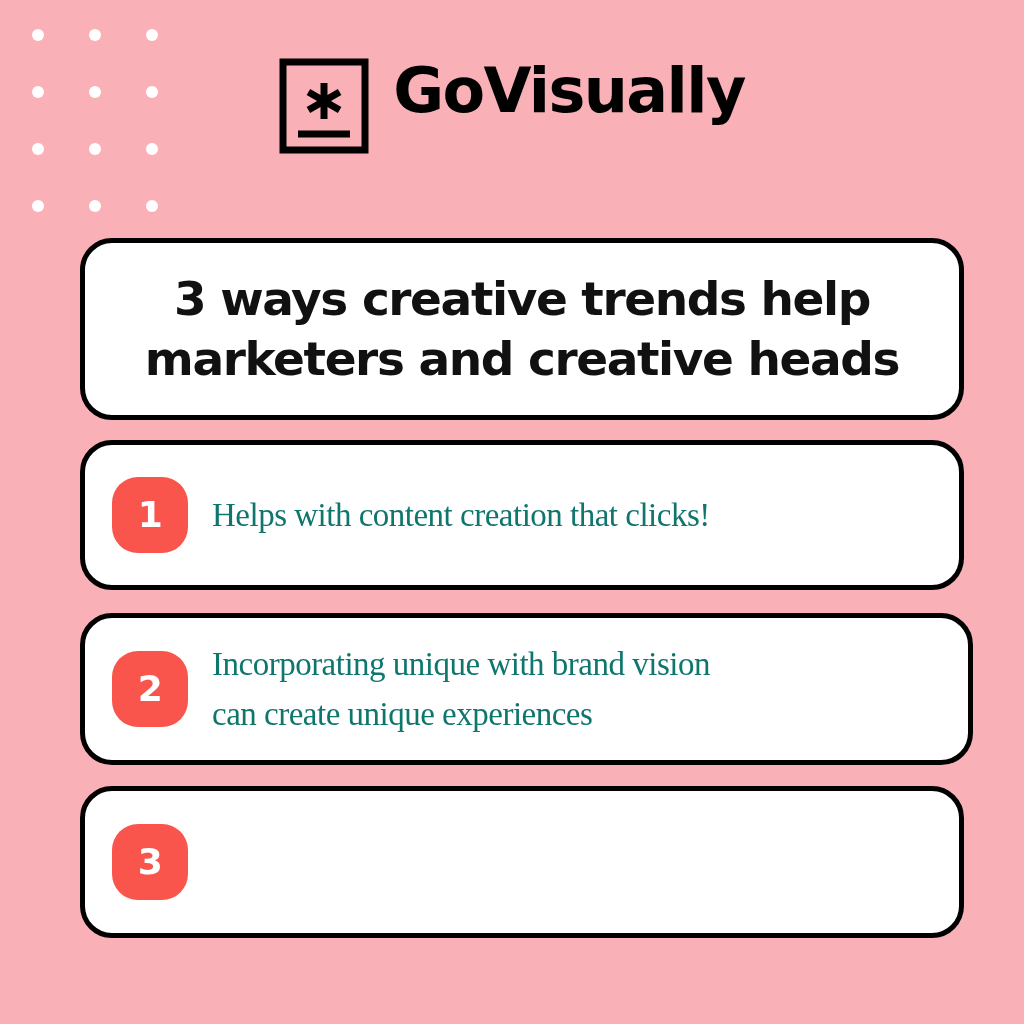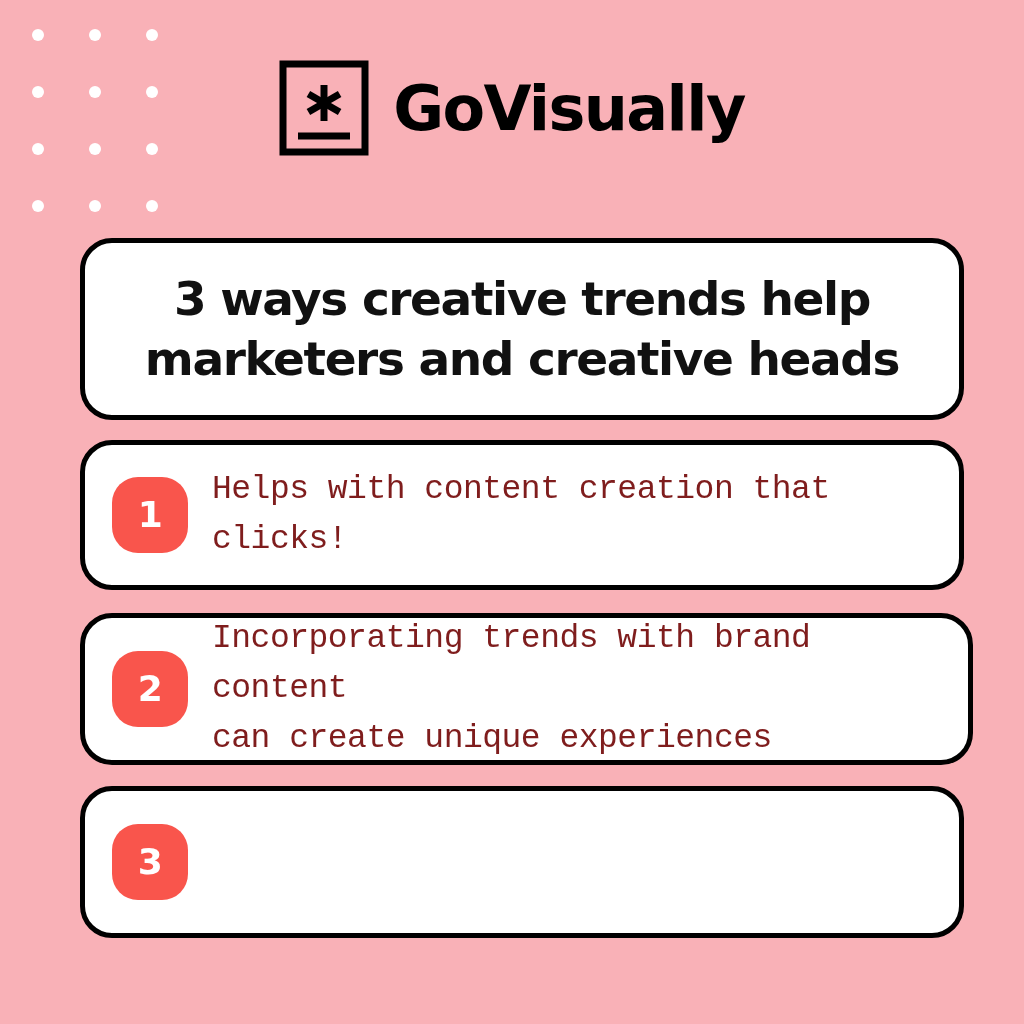--- a/index.html
+++ b/index.html
@@ -39,21 +39,21 @@
   }
 
   
   #brand-header {
     position: absolute;
     left: 0;
     top: 58px;
     width: 1024px;
     height: 100px;
     display: flex;
-    align-items: center;
+    align-items: flex-start;
     justify-content: center;
     gap: 24px;
   }
 
   #logo-mark {
     width: 90px;
     height: 96px;
     display: block;
   }
 
@@ -124,24 +124,24 @@
   .point-badge-number {
     font-family: "DejaVu Sans", sans-serif;
     font-size: 36px;
     font-weight: 700;
     color: #ffffff;
     line-height: 1;
     letter-spacing: -0.5px;
   }
 
   .point-text {
-    font-family: Liberation Mono, monospace;
+    font-family: Liberation Serif, serif;
     font-size: 33px;
     font-weight: 400;
-    color: #7f1d1d;
+    color: #0f766e;
     line-height: 1.52;
     letter-spacing: -0.5px;
     white-space: pre-line;
   }
 </style>
 </head>
 <body>
 
 <div id="poster">
 
@@ -182,21 +182,21 @@
     <div class="point-badge">
       <span class="point-badge-number">1</span>
     </div>
     <div class="point-text">Helps with content creation that clicks!</div>
   </div>
 
   <div id="point-card-2" class="card point-card">
     <div class="point-badge">
       <span class="point-badge-number">2</span>
     </div>
-    <div class="point-text">Incorporating trends with brand content
+    <div class="point-text">Incorporating unique with brand vision
 can create unique experiences</div>
   </div>
 
   <div id="point-card-3" class="card point-card">
     <div class="point-badge">
       <span class="point-badge-number">3</span>
     </div>
   </div>
 
 </div>

